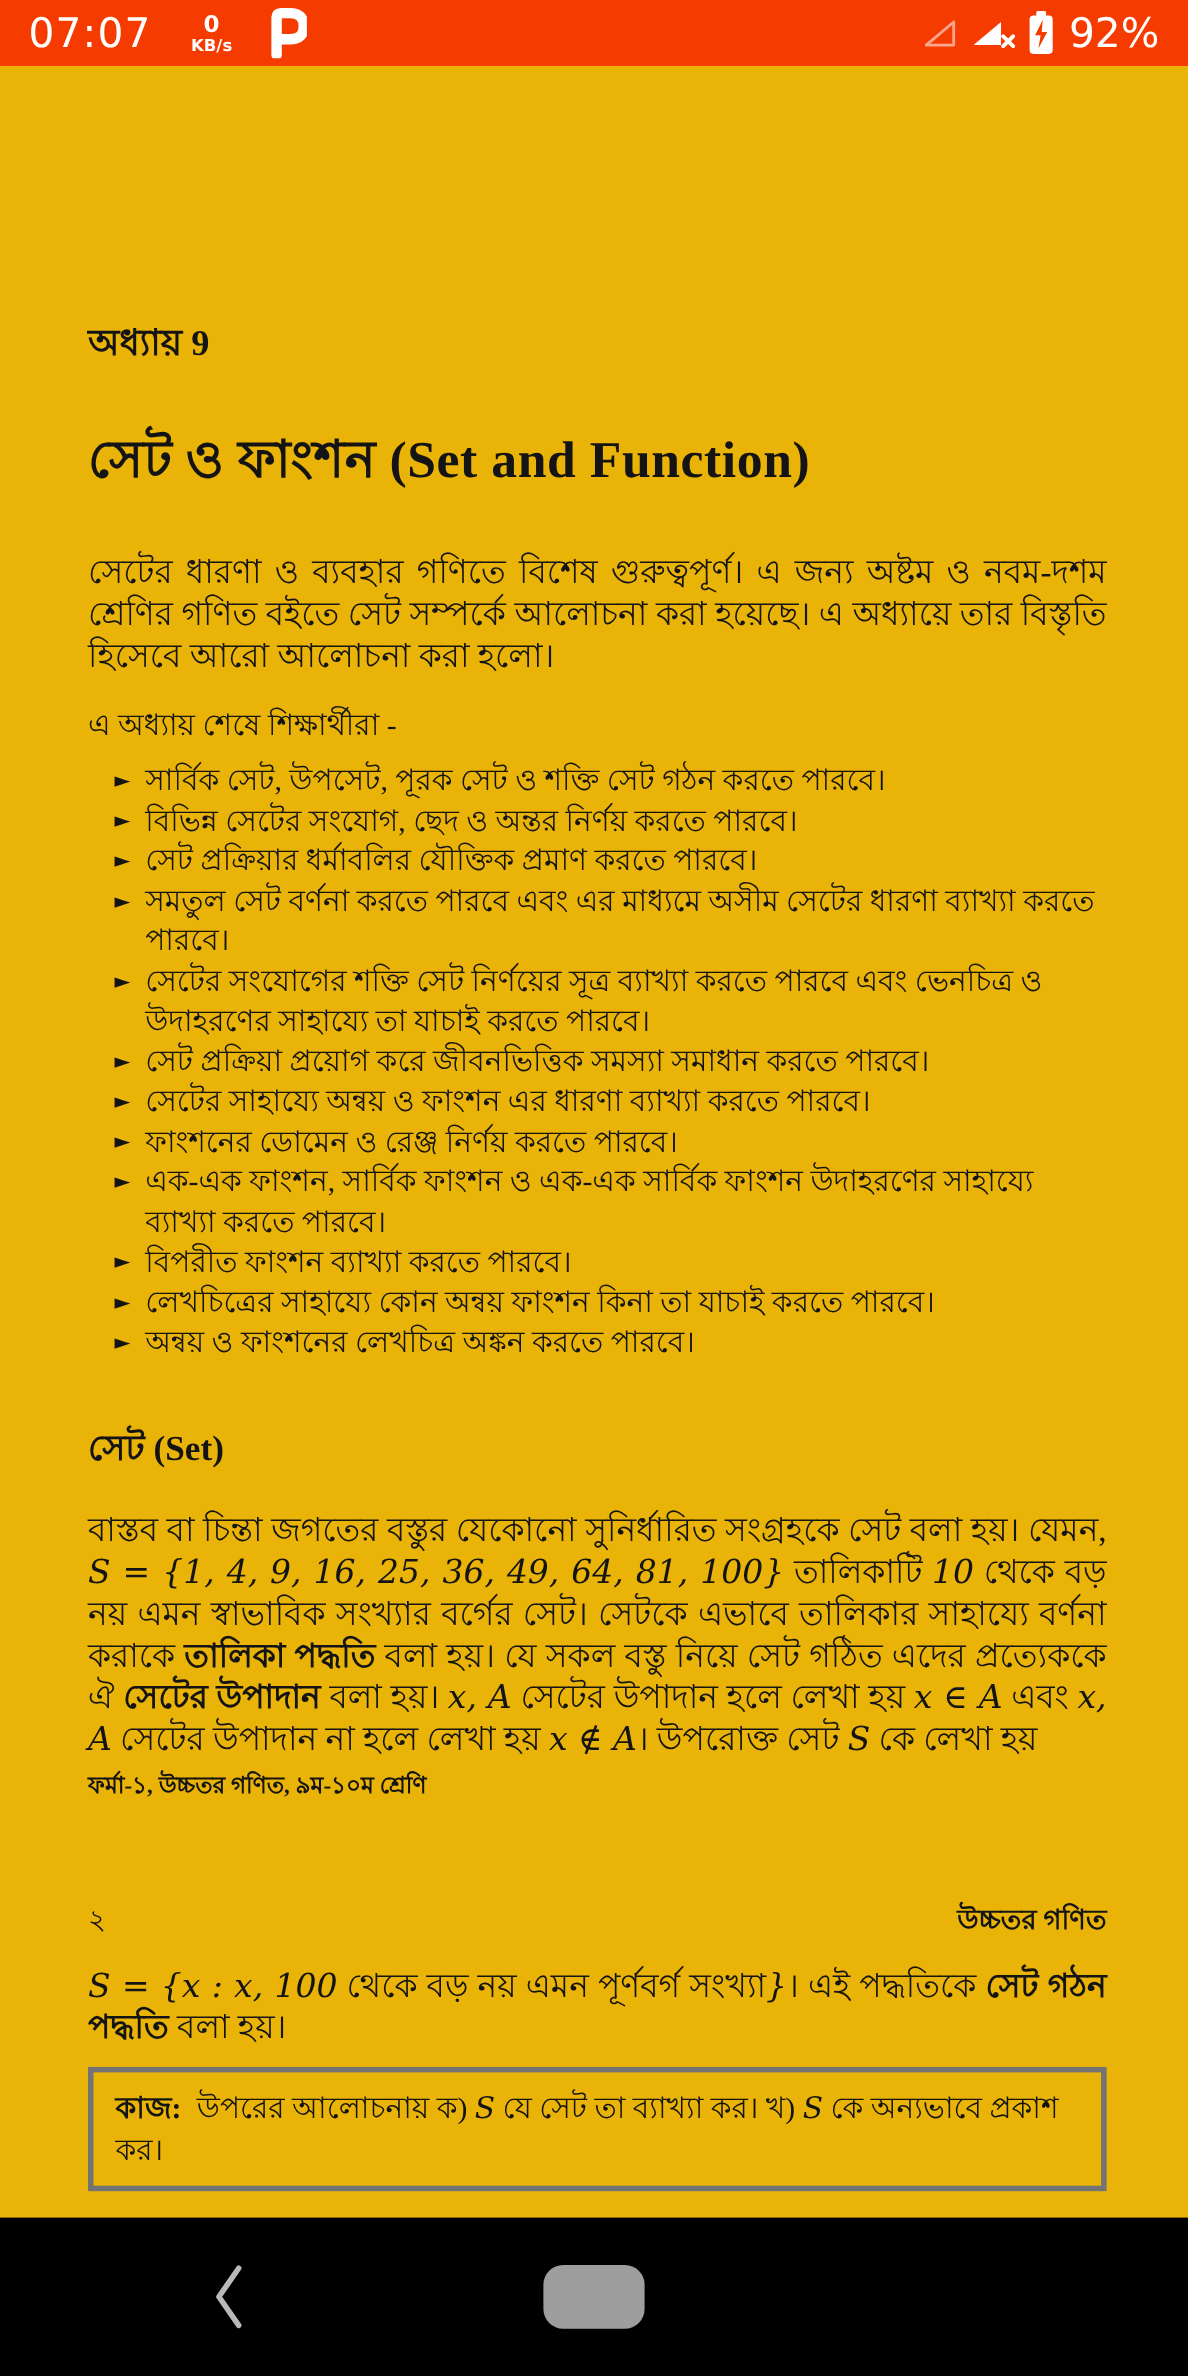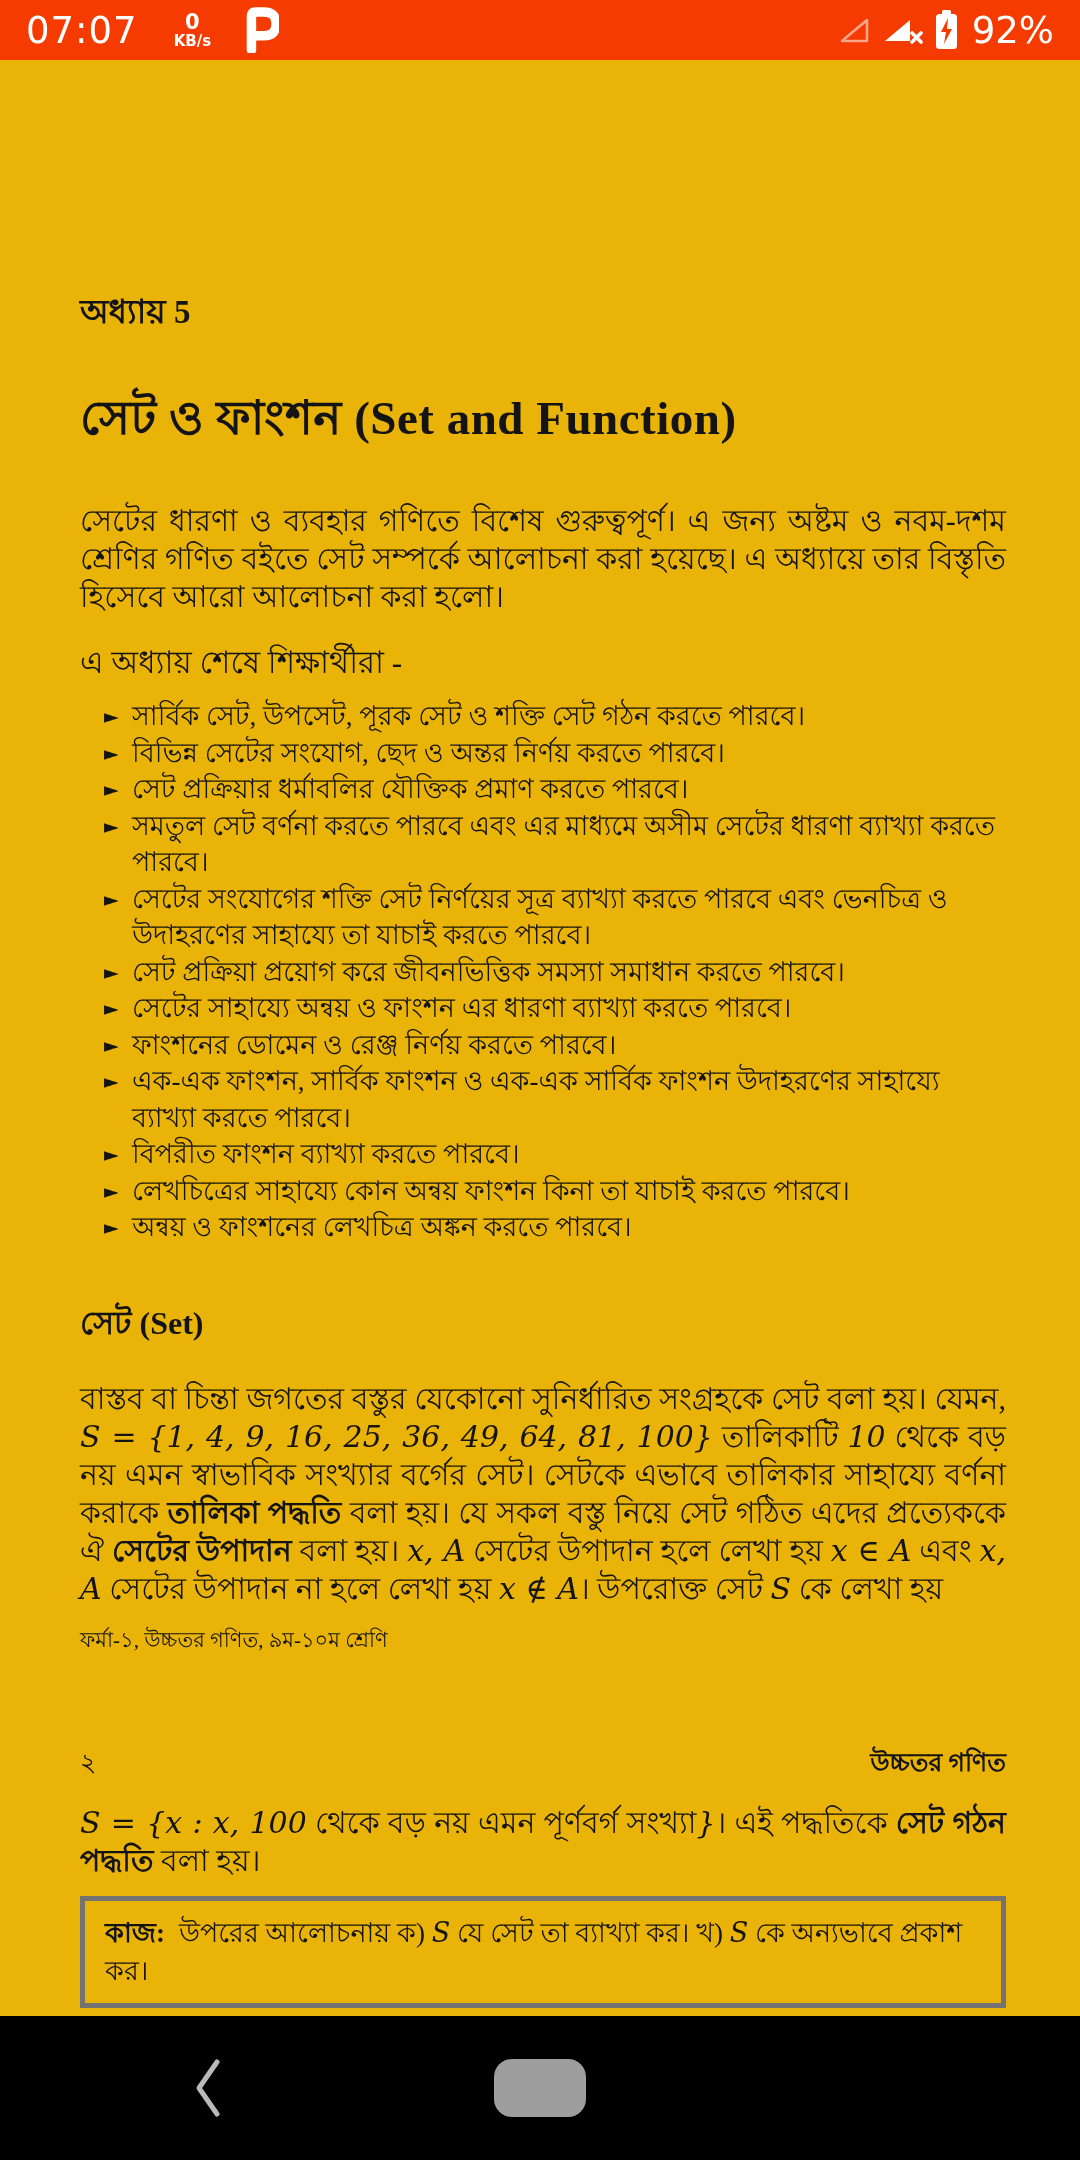--- a/index.html
+++ b/index.html
@@ -25,37 +25,37 @@
   .sb-pct{font-size:37px;font-weight:500;margin-left:2px;}
   
   .content{
     position:absolute;top:60px;left:0;width:100%;height:1956px;
     box-sizing:border-box;padding:0 74px 0 80px;overflow:hidden;
   }
   .chapter-label{margin-top:226px;font-size:33px;font-weight:700;}
   .page-title{margin-top:40px;font-size:47px;font-weight:700;letter-spacing:0.5px;}
   .para{font-size:30px;line-height:38px;text-align:justify;}
   .intro{margin-top:42px;}
-  .objectives-lead{margin-top:22px;font-size:31px;}
+  .objectives-lead{margin-top:22px;font-size:27px;}
   ul.objectives{list-style:none;margin:8px 0 0 0;padding:0;}
   ul.objectives li{
     display:flex;align-items:flex-start;
     font-size:27px;line-height:36.5px;
   }
   .bullet{
     flex:0 0 52px;padding-left:24px;box-sizing:border-box;
     font-size:19px;line-height:36.5px;
     font-family:"DejaVu Sans", sans-serif;
   }
   .obj-text{flex:1;}
   .section-heading{margin-top:52px;font-size:32px;font-weight:700;}
   .set-para{margin-top:28px;}
   .math{font-family:"DejaVu Serif", serif;font-style:italic;}
   .bold{font-weight:700;}
-  .form-footer{margin-top:16px;font-size:21px;}
+  .form-footer{margin-top:6px;font-size:21px;font-weight:bold;}
   .page2-head{
     margin-top:84px;display:flex;justify-content:space-between;align-items:baseline;
     font-size:25px;
   }
   .running-head{font-weight:700;}
   .set-builder{margin-top:18px;line-height:38px;}
   .task-box{
     margin-top:16px;border:5px solid #737373;padding:13px 20px;
     font-size:27px;line-height:38px;
   }
@@ -104,21 +104,21 @@
         <rect x="7" y="0" width="9" height="5" rx="1.5" fill="#ffffff"></rect>
         <rect x="1" y="4" width="21" height="35" rx="3.5" fill="#ffffff"></rect>
         <path d="M13 8 L6 22 L11 22 L9 34 L17 19 L12 19 Z" fill="#F53B00"></path>
       </svg>
       <span class="sb-pct">92%</span>
     </span>
   </div>
 
   <div class="content">
 
-    <div class="chapter-label">অধ্যায় 5</div>
+    <div class="chapter-label">অধ্যায় 9</div>
 
     <div class="page-title">সেট ও ফাংশন (Set and Function)</div>
 
     <div class="para intro">সেটের ধারণা ও ব্যবহার গণিতে বিশেষ গুরুত্বপূর্ণ। এ জন্য অষ্টম ও নবম-দশম শ্রেণির গণিত বইতে সেট সম্পর্কে আলোচনা করা হয়েছে। এ অধ্যায়ে তার বিস্তৃতি হিসেবে আরো আলোচনা করা হলো।</div>
 
     <div class="objectives-lead">এ অধ্যায় শেষে শিক্ষার্থীরা -</div>
 
     <ul class="objectives">
       <li>
         <span class="bullet">►</span>

